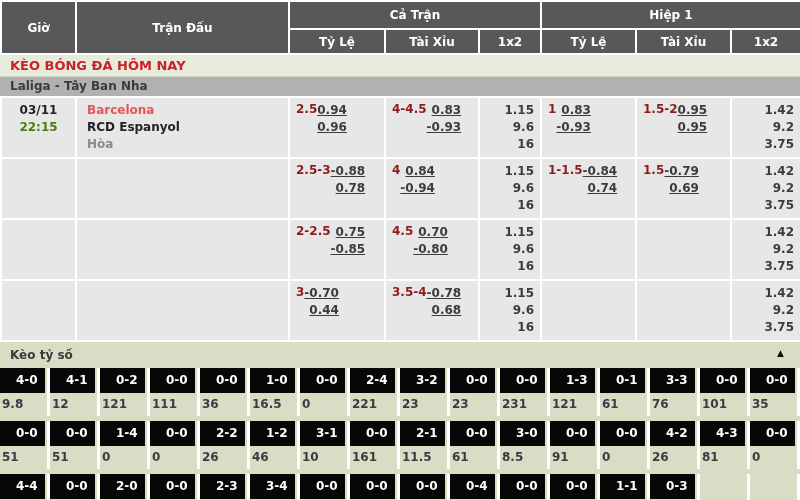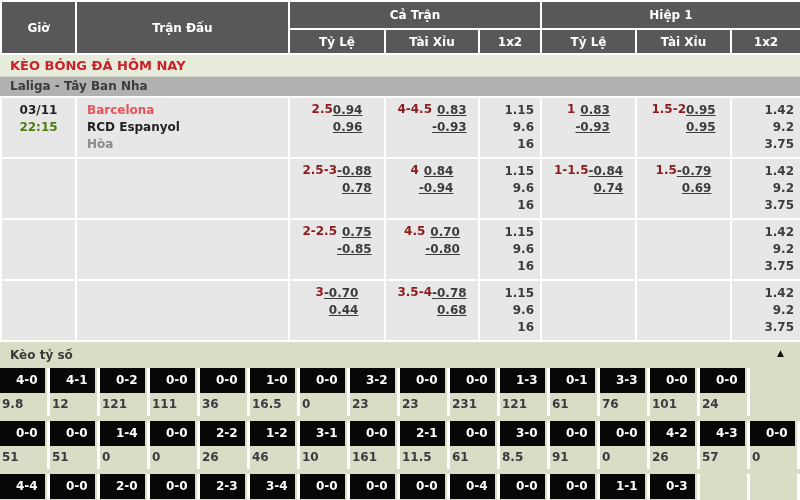--- a/index.html
+++ b/index.html
@@ -25,21 +25,21 @@
 
   .time-cell { text-align:center; line-height:17px; }
   .date { color:#222; }
   .time { color:#4d7c0f; }
 
   .match-cell { line-height:17px; padding-left:10px !important; }
   .team-home { color:#e4555a; }
   .team-away { color:#222; }
   .team-draw { color:#8a8a8a; }
 
-  .hc-wrap { display:flex; justify-content:center; align-items:flex-start; }
+  .hc-wrap { display:flex; justify-content:flex-start; align-items:flex-start; }
   .hc-label { color:#8e1b1b; white-space:nowrap; }
   .hc-vals  { text-align:right; line-height:17px;text-decoration:underline; }
   .x2-vals  { text-align:right; line-height:17px; }
 
   
   .main-banner {
     height:22px; background:#e7ebdb; color:#cb2127; font-size:13px; font-weight:bold;
     padding:3px 10px 0 10px; border-bottom:1px solid #cfd4c2;
   }
   .league-banner {
@@ -331,20 +331,24 @@
         </div>
         <div class="score-col">
           <div class="score-box">1-0</div>
           <div class="score-val">16.5</div>
         </div>
         <div class="score-col">
           <div class="score-box">0-0</div>
           <div class="score-val">0</div>
         </div>
         <div class="score-col">
+          <div class="score-box">2-4</div>
+          <div class="score-val">221</div>
+        </div>
+        <div class="score-col">
           <div class="score-box">3-2</div>
           <div class="score-val">23</div>
         </div>
         <div class="score-col">
           <div class="score-box">0-0</div>
           <div class="score-val">23</div>
         </div>
         <div class="score-col">
           <div class="score-box">0-0</div>
           <div class="score-val">231</div>
@@ -360,21 +364,21 @@
         <div class="score-col">
           <div class="score-box">3-3</div>
           <div class="score-val">76</div>
         </div>
         <div class="score-col">
           <div class="score-box">0-0</div>
           <div class="score-val">101</div>
         </div>
         <div class="score-col">
           <div class="score-box">0-0</div>
-          <div class="score-val">24</div>
+          <div class="score-val">35</div>
         </div>
       </div>
       <div class="score-row">
         <div class="score-col">
           <div class="score-box">0-0</div>
           <div class="score-val">51</div>
         </div>
         <div class="score-col">
           <div class="score-box">0-0</div>
           <div class="score-val">51</div>
@@ -422,21 +426,21 @@
         <div class="score-col">
           <div class="score-box">0-0</div>
           <div class="score-val">0</div>
         </div>
         <div class="score-col">
           <div class="score-box">4-2</div>
           <div class="score-val">26</div>
         </div>
         <div class="score-col">
           <div class="score-box">4-3</div>
-          <div class="score-val">57</div>
+          <div class="score-val">81</div>
         </div>
         <div class="score-col">
           <div class="score-box">0-0</div>
           <div class="score-val">0</div>
         </div>
       </div>
       <div class="score-row">
         <div class="score-col">
           <div class="score-box">4-4</div>
           <div class="score-val">221</div>

